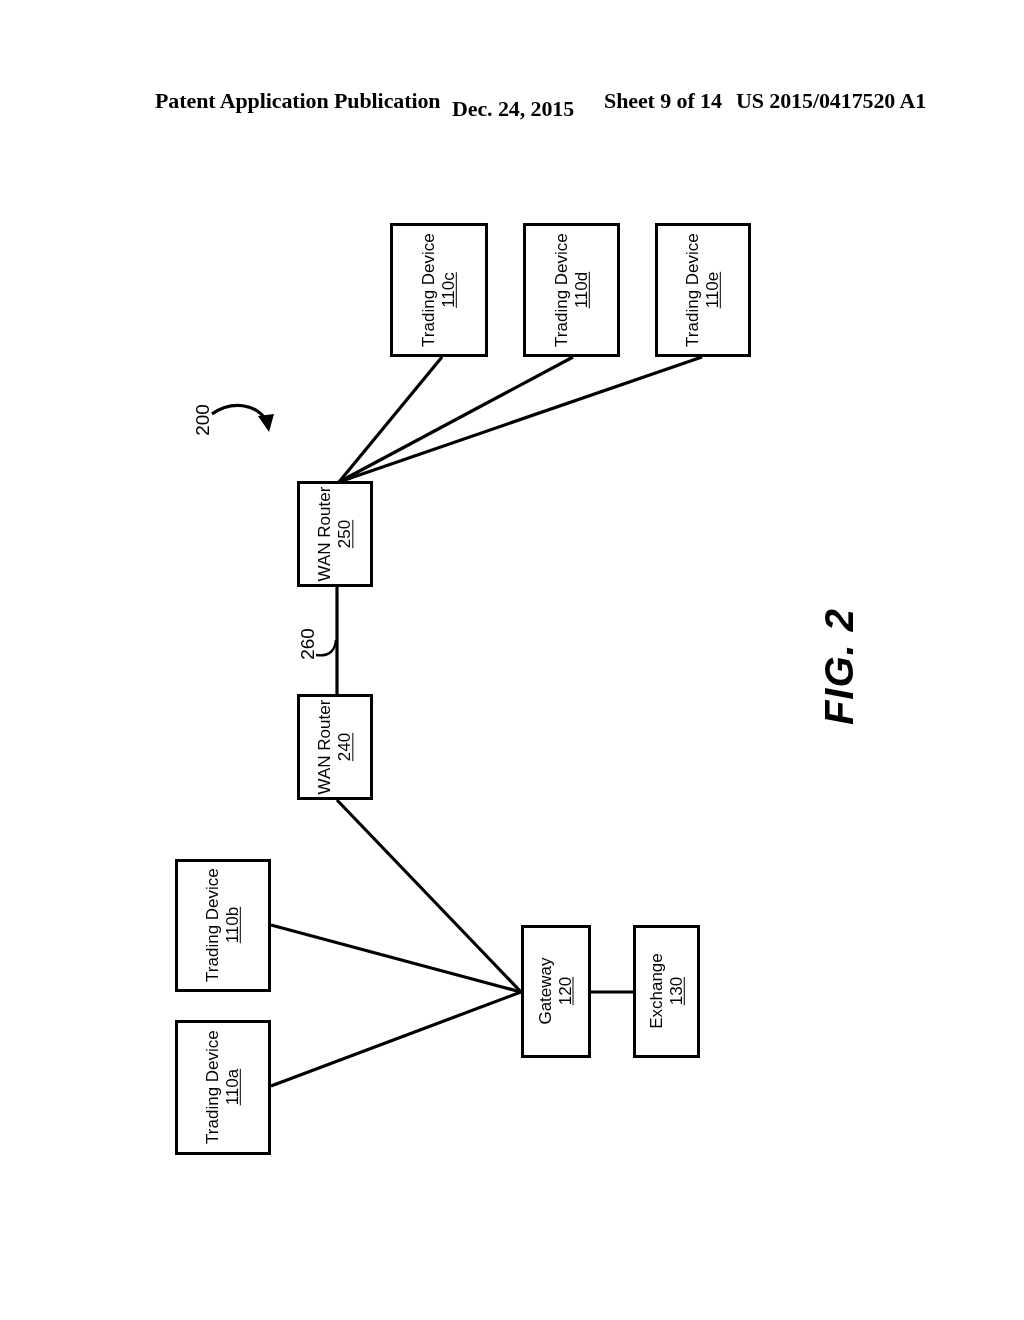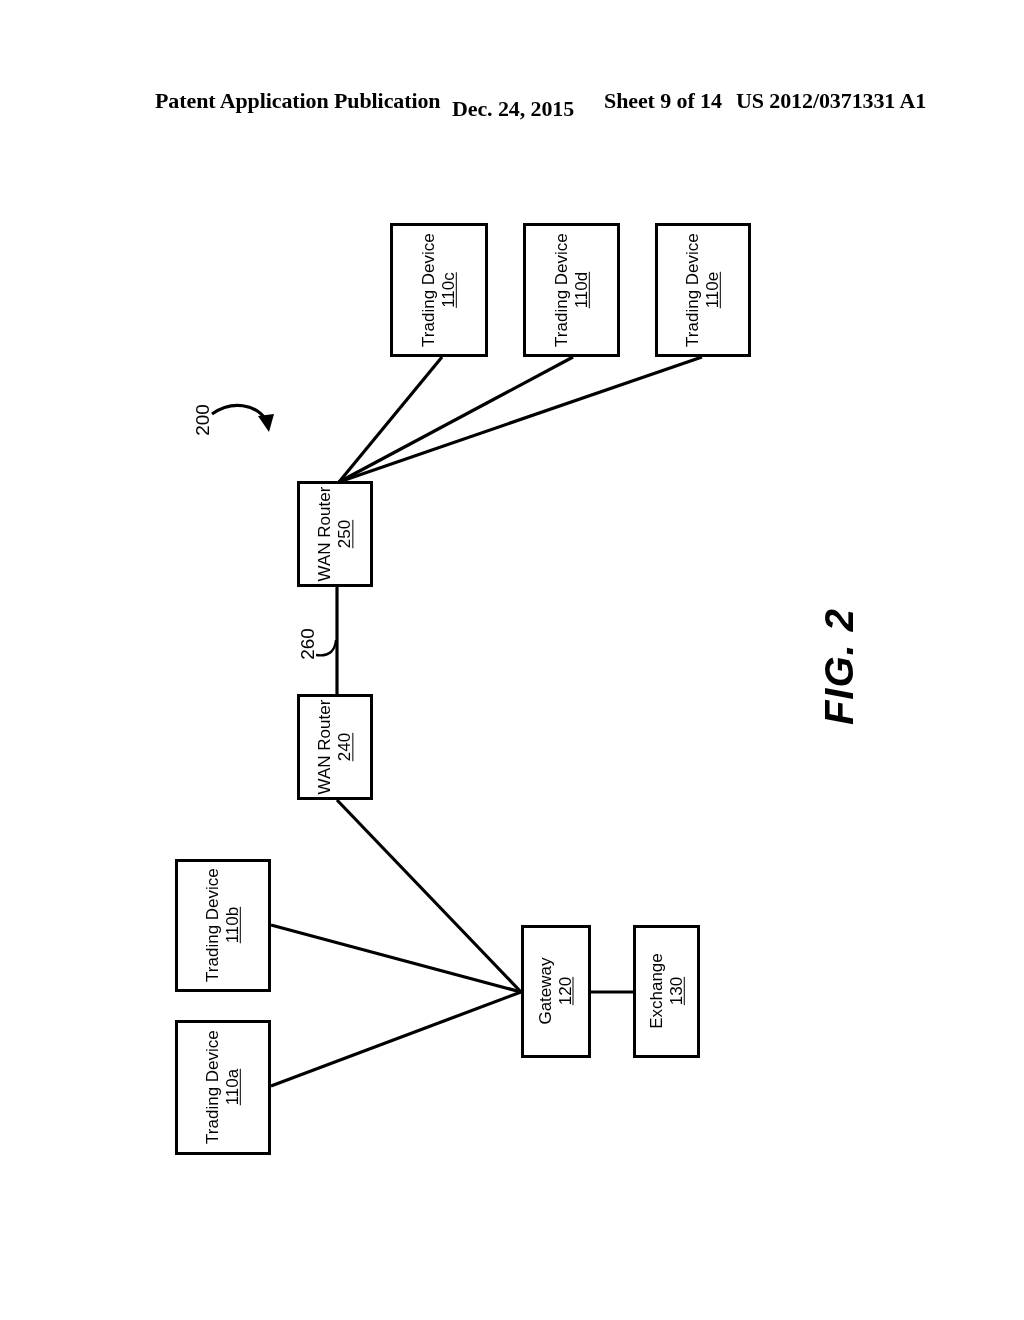--- a/index.html
+++ b/index.html
@@ -102,21 +102,21 @@
 </style>
 </head>
 <body>
 
 <div id="page">
 
   <div class="hdr">
     <span class="hdr-pub">Patent Application Publication</span>
     <span class="hdr-date">Dec. 24, 2015</span>
     <span class="hdr-sheet">Sheet 9 of 14</span>
-    <span class="hdr-num">US 2012/0371331 A1</span>
+    <span class="hdr-num">US 2015/0417520 A1</span>
   </div>
 
   <div id="diagram">
 
     <svg id="wires" viewBox="0 0 1024 1320">
       <g stroke="#000000" stroke-width="3.2" fill="none" stroke-linecap="butt">
 
         <line x1="339" y1="482" x2="442" y2="357"></line>
         <line x1="339" y1="482" x2="573" y2="357"></line>
         <line x1="339" y1="482" x2="702" y2="357"></line>

